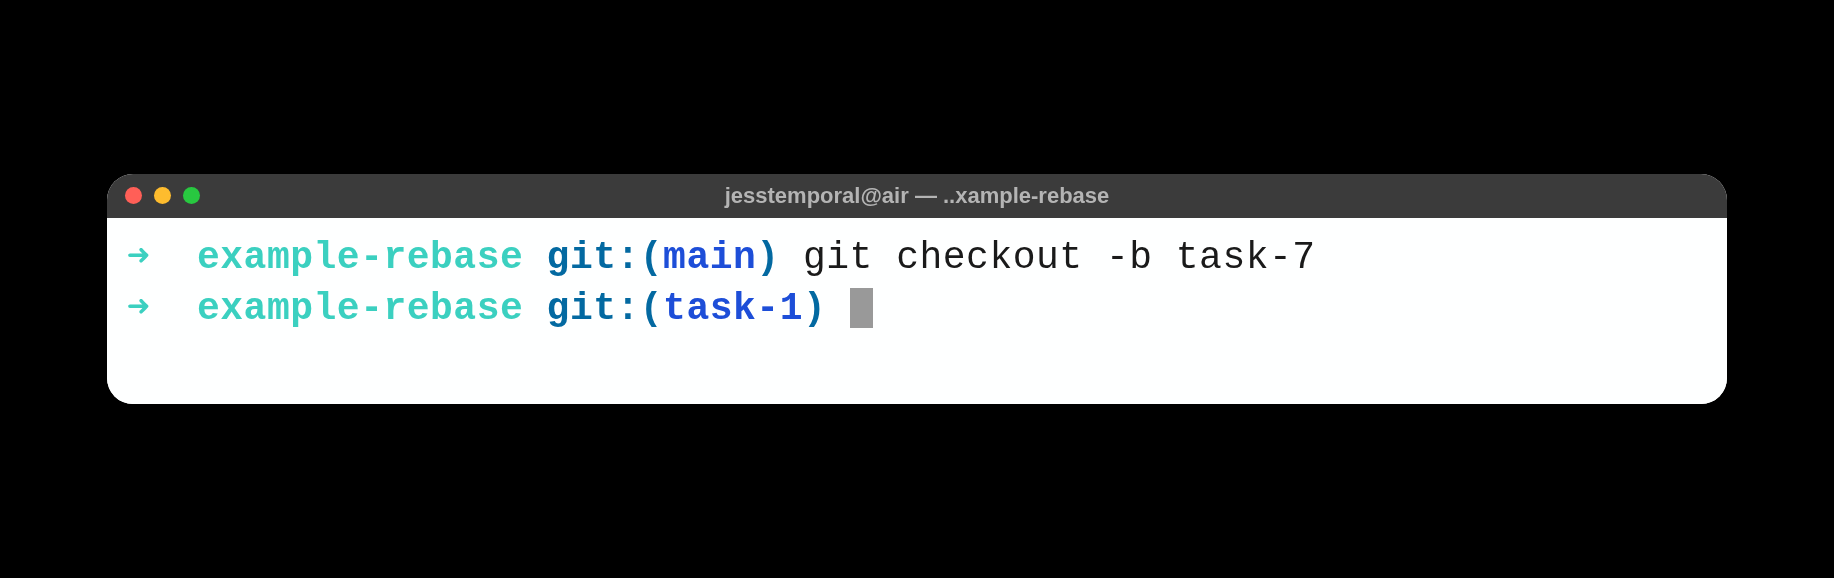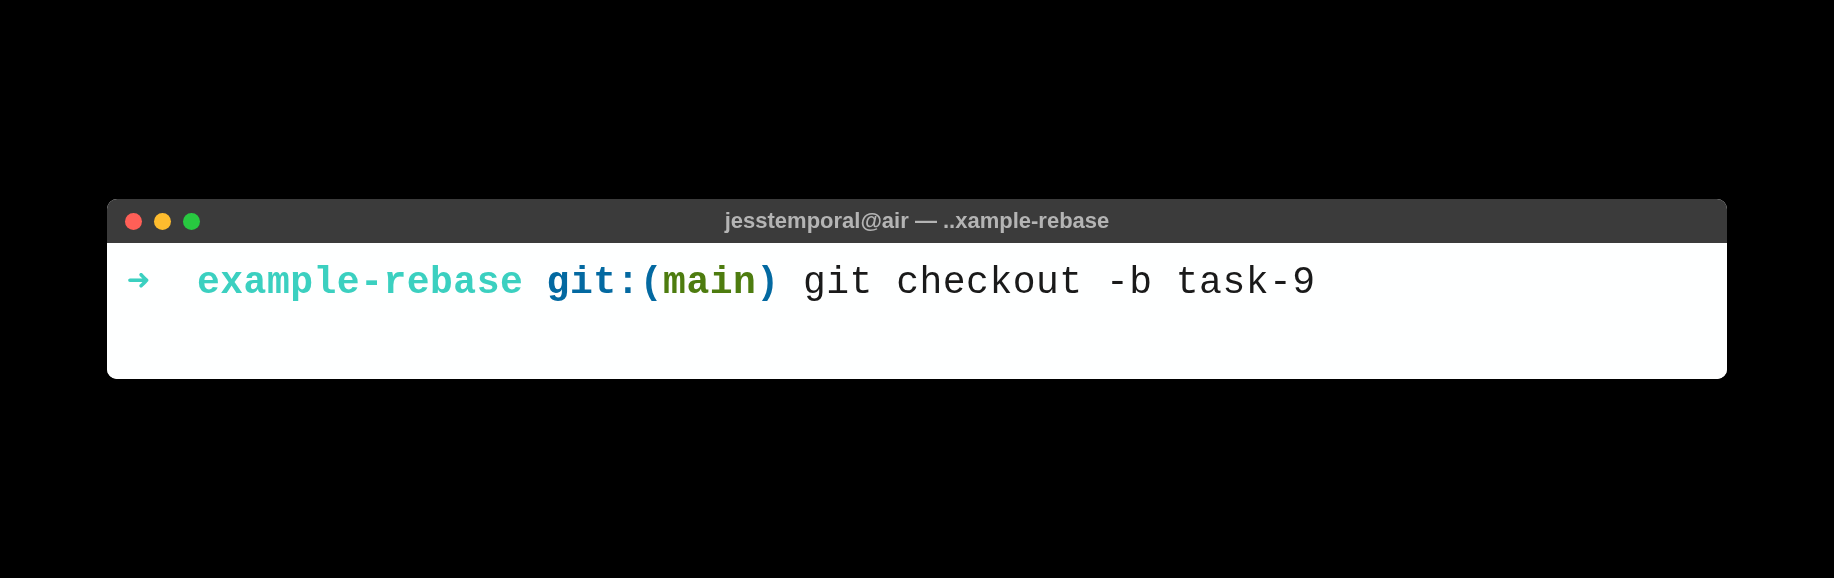--- a/index.html
+++ b/index.html
@@ -14,21 +14,21 @@
       height: 578px;
       display: flex;
       align-items: center;
       justify-content: center;
       font-family: "SF Mono", Monaco, Menlo, Consolas, "Courier New", monospace;
     }
 
     .terminal-window {
       width: 1620px;
       background: #feffff;
-      border-radius: 10px;
+      border-radius: 26px;
       overflow: hidden;
       box-shadow: 0 20px 60px rgba(0,0,0,0.5);
     }
 
     .title-bar {
       background: #3b3b3b;
       height: 44px;
       display: flex;
       align-items: center;
       padding: 0 18px;
@@ -92,21 +92,21 @@
       font-weight: bold;
       text-align: right;
     }
 
     .git-prefix {
       color: #0369a1;
       font-weight: bold;
     }
 
     .branch {
-      color: #4d7c0f;
+      color: #1d4ed8;
       font-weight: bold;
     }
 
     .command-text {
       color: #1a1a1a;
     }
 
     .output-text {
       color: #1a1a1a;
     }
@@ -126,15 +126,16 @@
 <div class="terminal-window">
   <div class="title-bar">
     <div class="traffic-lights">
       <div class="traffic-light close"></div>
       <div class="traffic-light minimize"></div>
       <div class="traffic-light maximize"></div>
     </div>
     <div class="window-title">jesstemporal@air — ..xample-rebase</div>
   </div>
   <div class="terminal-body">
-    <div class="terminal-line"><span class="arrow">➜</span><span>  </span><span class="directory">example-rebase</span><span> </span><span class="git-prefix">git:(</span><span class="branch">main</span><span class="git-prefix">)</span><span> </span><span class="command-text">git checkout -b task-9</span></div>
+    <div class="terminal-line"><span class="arrow">➜</span><span>  </span><span class="directory">example-rebase</span><span> </span><span class="git-prefix">git:(</span><span class="branch">main</span><span class="git-prefix">)</span><span> </span><span class="command-text">git checkout -b task-7</span></div>
+    <div class="terminal-line"><span class="arrow">➜</span><span>  </span><span class="directory">example-rebase</span><span> </span><span class="git-prefix">git:(</span><span class="branch">task-1</span><span class="git-prefix">)</span><span> </span><span class="cursor"></span></div>
   </div>
 </div>
 
 </body></html>

